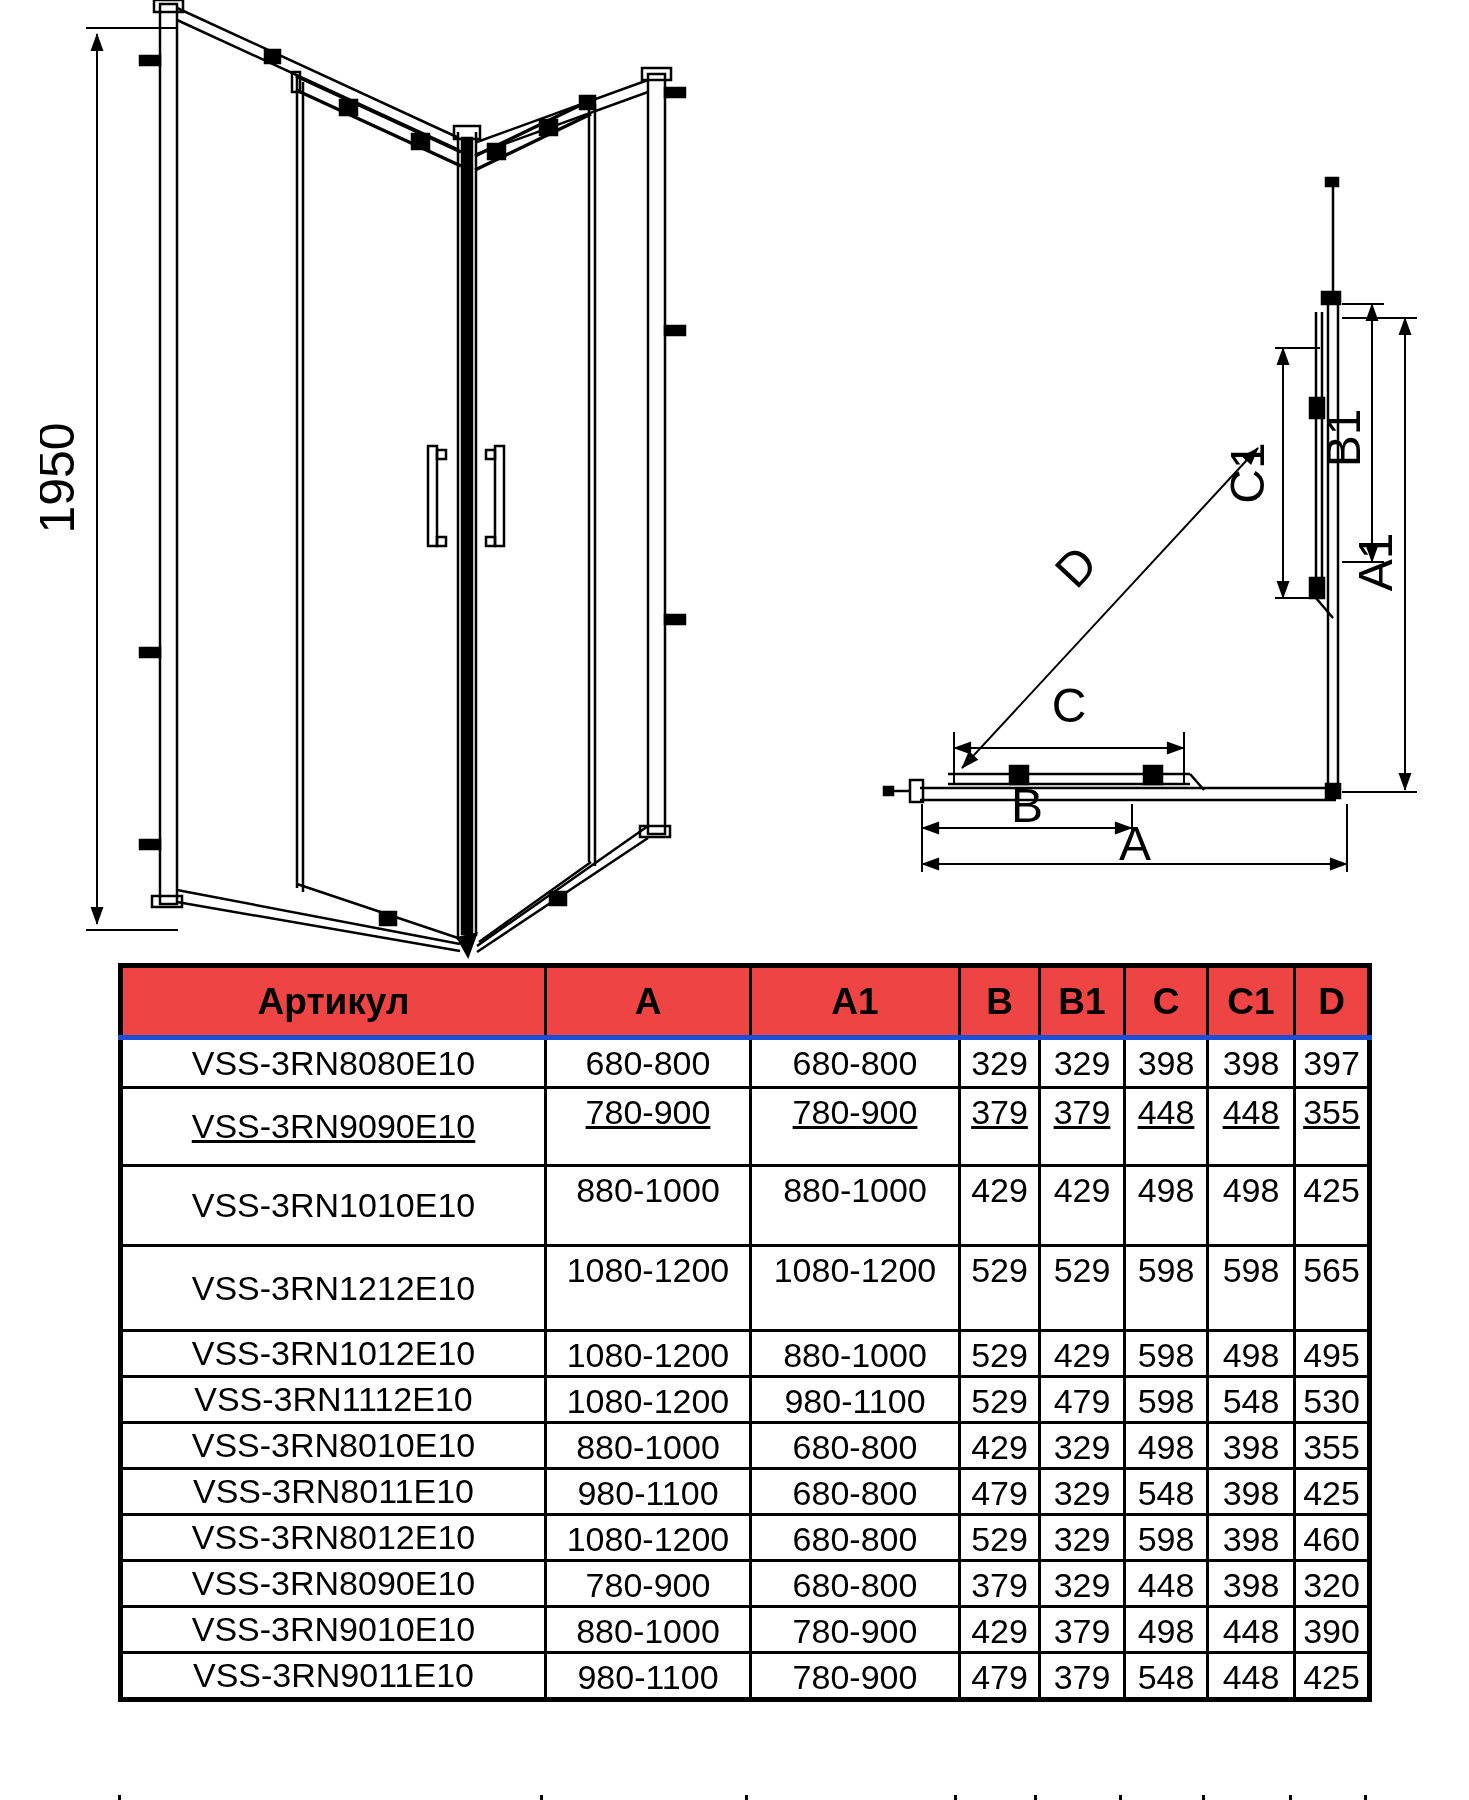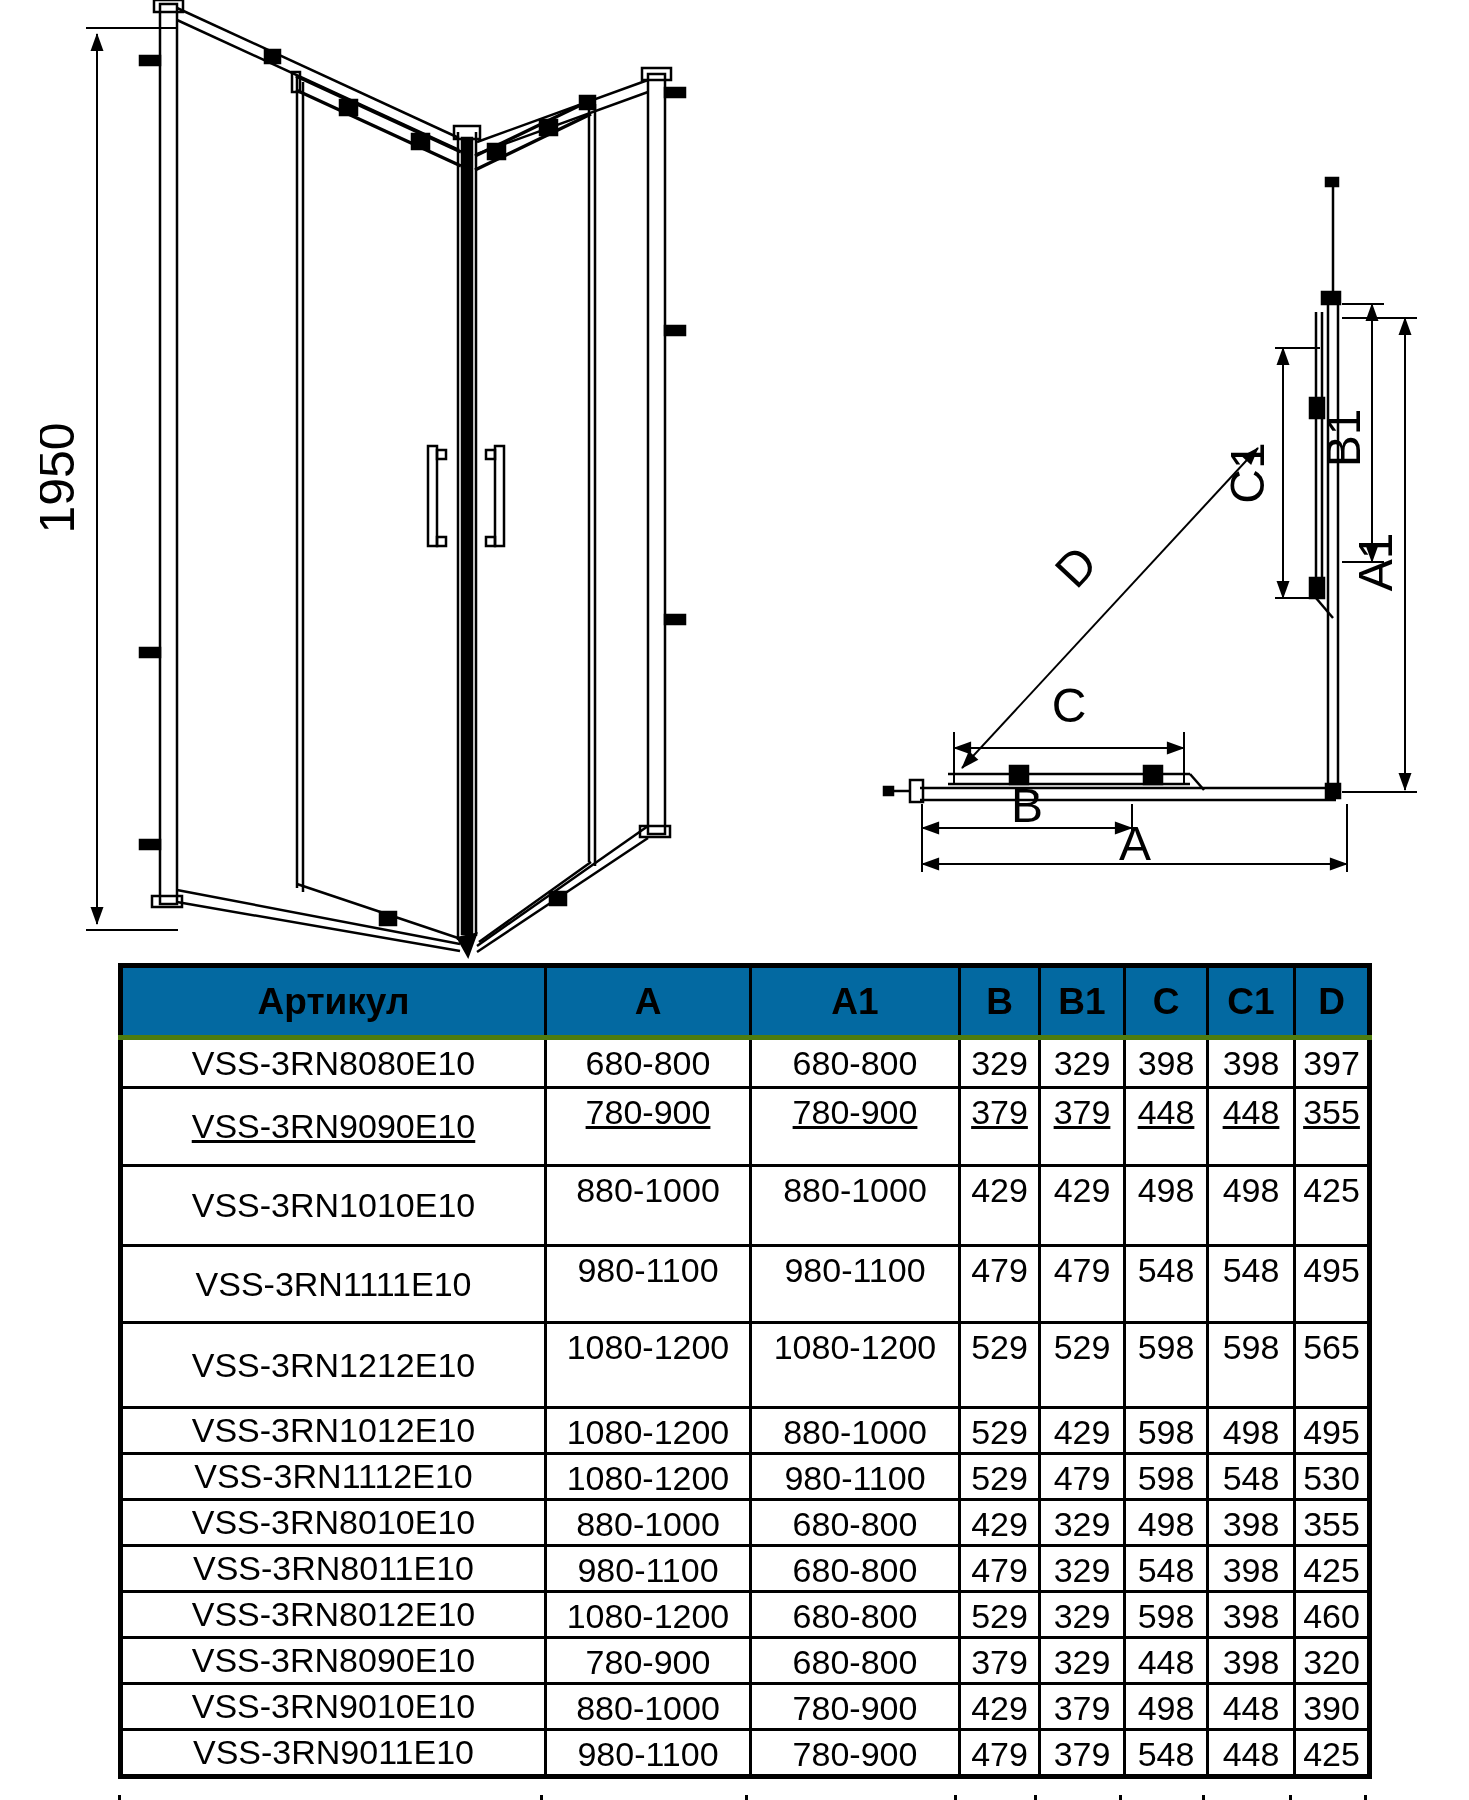--- a/index.html
+++ b/index.html
@@ -15,22 +15,22 @@
   table.spec {
     position:absolute; left:118px; top:963px; width:1249px;
     border-collapse:collapse; table-layout:fixed;
     border:5px solid #000;
   }
   table.spec th, table.spec td {
     border:3px solid #000; text-align:center; padding:0; overflow:hidden;
     white-space:nowrap;
   }
   table.spec thead th {
-    background:#0369a1; font-size:37px; font-weight:bold;
-    border-bottom:5px solid #4d7c0f;
+    background:#ef4444; font-size:37px; font-weight:bold;
+    border-bottom:5px solid #1d4ed8;
   }
   table.spec td { font-size:34px; font-weight:normal; }
   table.spec td.article { vertical-align:middle; }
   table.spec td.num { vertical-align:top; padding-top:4px; }
 
   .sliver {
     position:absolute; left:118px; top:1795px; height:5px; display:flex;
   }
   .sliver > div { border-right:3px solid #000; box-sizing:border-box; }
   .sliver > div:first-child { border-left:3px solid #000; }
@@ -240,30 +240,20 @@
         <tr style="height: 80px;">
           <td class="article">VSS-3RN1010E10</td>
           <td class="num">880-1000</td>
           <td class="num">880-1000</td>
           <td class="num">429</td>
           <td class="num">429</td>
           <td class="num">498</td>
           <td class="num">498</td>
           <td class="num">425</td>
         </tr>
-        <tr style="height: 77px;">
-          <td class="article">VSS-3RN1111E10</td>
-          <td class="num">980-1100</td>
-          <td class="num">980-1100</td>
-          <td class="num">479</td>
-          <td class="num">479</td>
-          <td class="num">548</td>
-          <td class="num">548</td>
-          <td class="num">495</td>
-        </tr>
         <tr style="height: 85px;">
           <td class="article">VSS-3RN1212E10</td>
           <td class="num">1080-1200</td>
           <td class="num">1080-1200</td>
           <td class="num">529</td>
           <td class="num">529</td>
           <td class="num">598</td>
           <td class="num">598</td>
           <td class="num">565</td>
         </tr>

